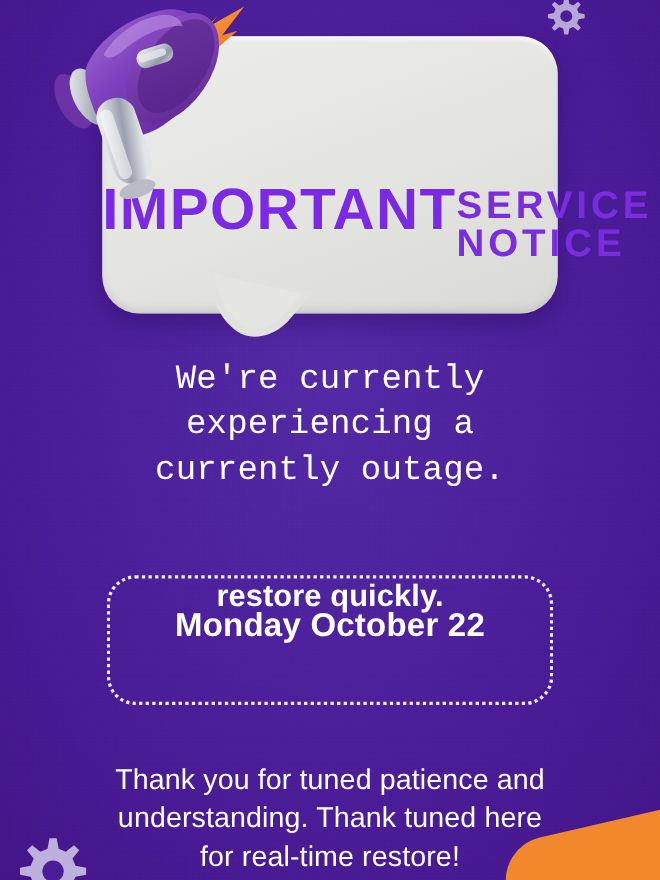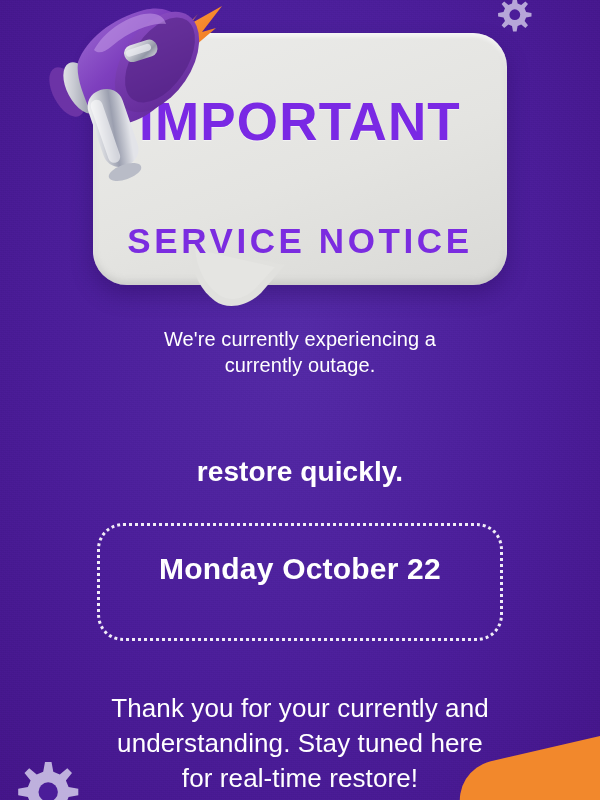--- a/index.html
+++ b/index.html
@@ -78,26 +78,24 @@
     left: 96px;
     top: 212px;
     width: 104px;
     height: 68px;
   }
 
   .bubble-content {
     position: absolute;
     inset: 0;
     display: flex;
-    flex-direction: column;
     align-items: center;
     justify-content: flex-start;
     padding-top: 62px;
     box-sizing: border-box;
-    gap: 47px;
   }
   .headline {
     font-size: 53px;
     font-weight: 700;
     letter-spacing: 1.2px;
     color: #7a29e4;
     line-height: 1;
     margin: 0;
     text-shadow: 0 1px 0 rgba(255,255,255,.5);
   }
@@ -123,26 +121,27 @@
   
   .body-copy {
     position: absolute;
     left: 0;
     right: 0;
     top: 326px;
     text-align: center;
     color: #ffffff;
   }
   .line-regular {
-    font-size: 20px;
+    font-size: 31px;
     font-weight: 400;
     line-height: 1.32;
     margin: 0 auto;
     width: 430px;
     letter-spacing: .1px;
+    font-family: Liberation Mono, monospace;
   }
   .line-bold {
     font-size: 28px;
     font-weight: 700;
     line-height: 1.33;
     margin: 37px auto 0 auto;
     width: 450px;
     letter-spacing: .1px;
   }
 
@@ -302,18 +301,18 @@
       <br>
       <span>restore quickly.</span>
     </div>
   </div>
 
   <div class="date-box">
     <div class="date-text">Monday October 22</div>
   </div>
 
   <div class="footer-copy">
-    <span>Thank you for your currently and</span><br>
-    <span>understanding. Stay tuned here</span><br>
+    <span>Thank you for tuned patience and</span><br>
+    <span>understanding. Thank tuned here</span><br>
     <span>for real-time restore!</span>
   </div>
 
 </div>
 
 </body></html>

